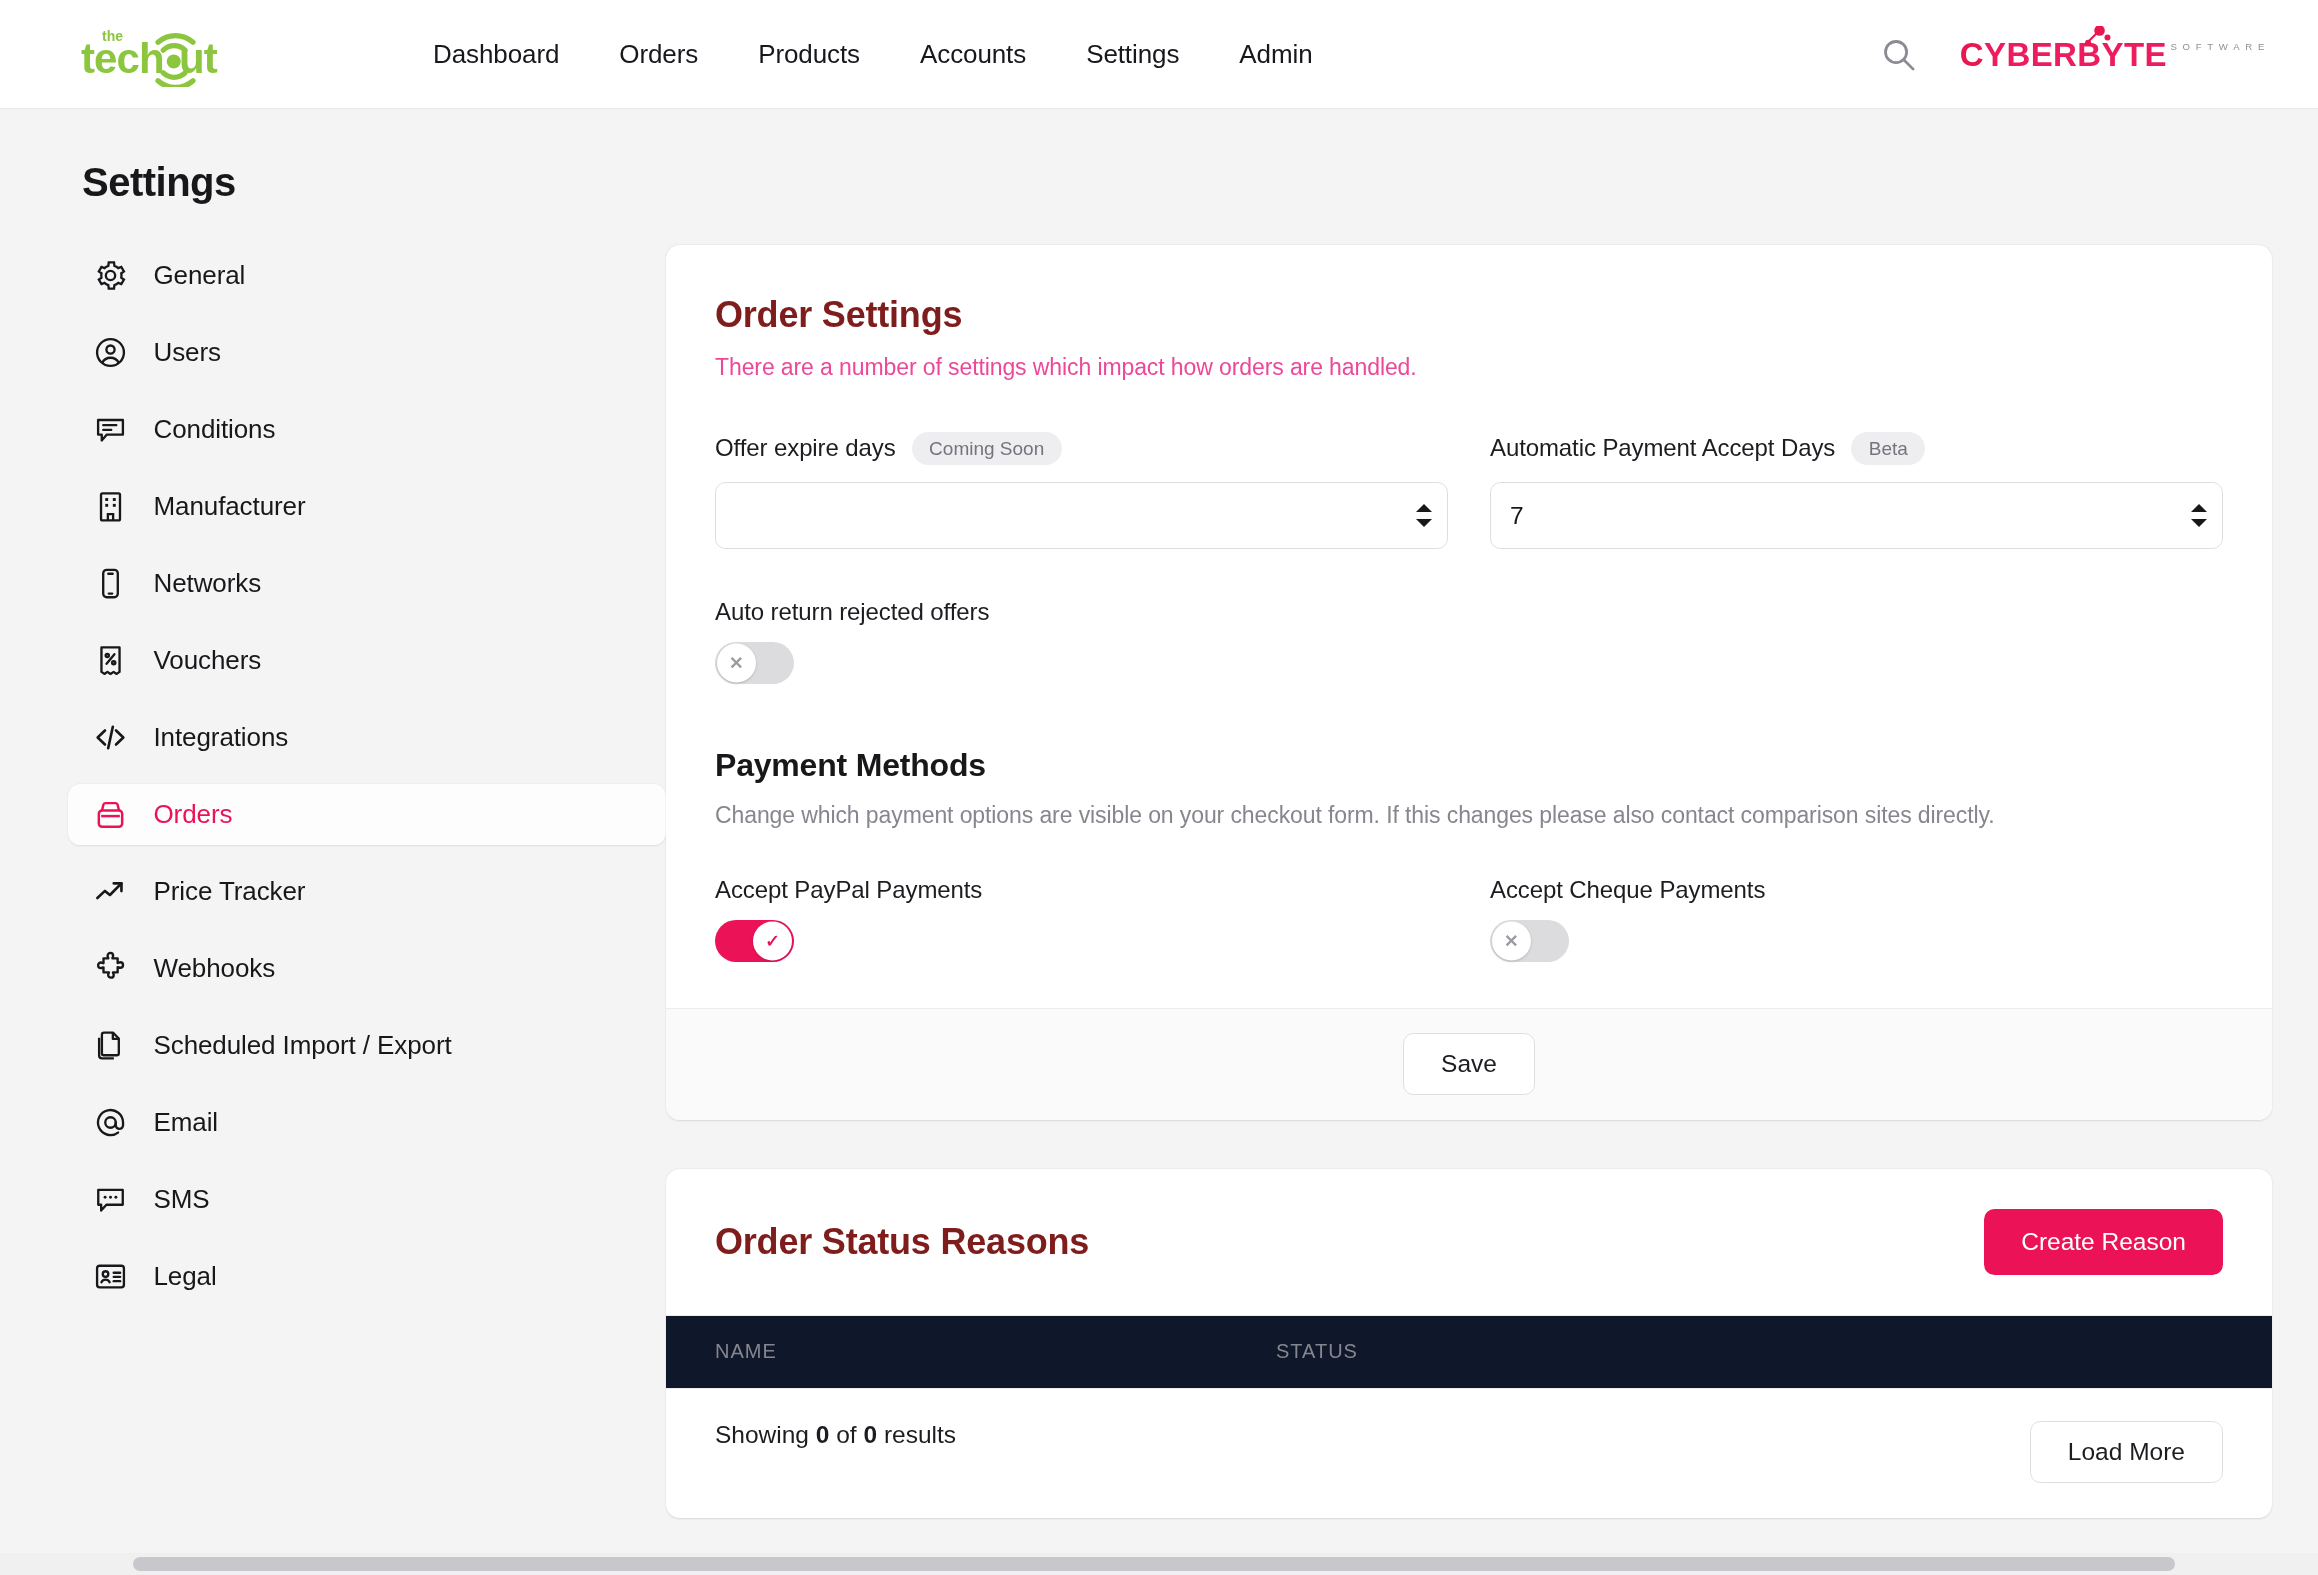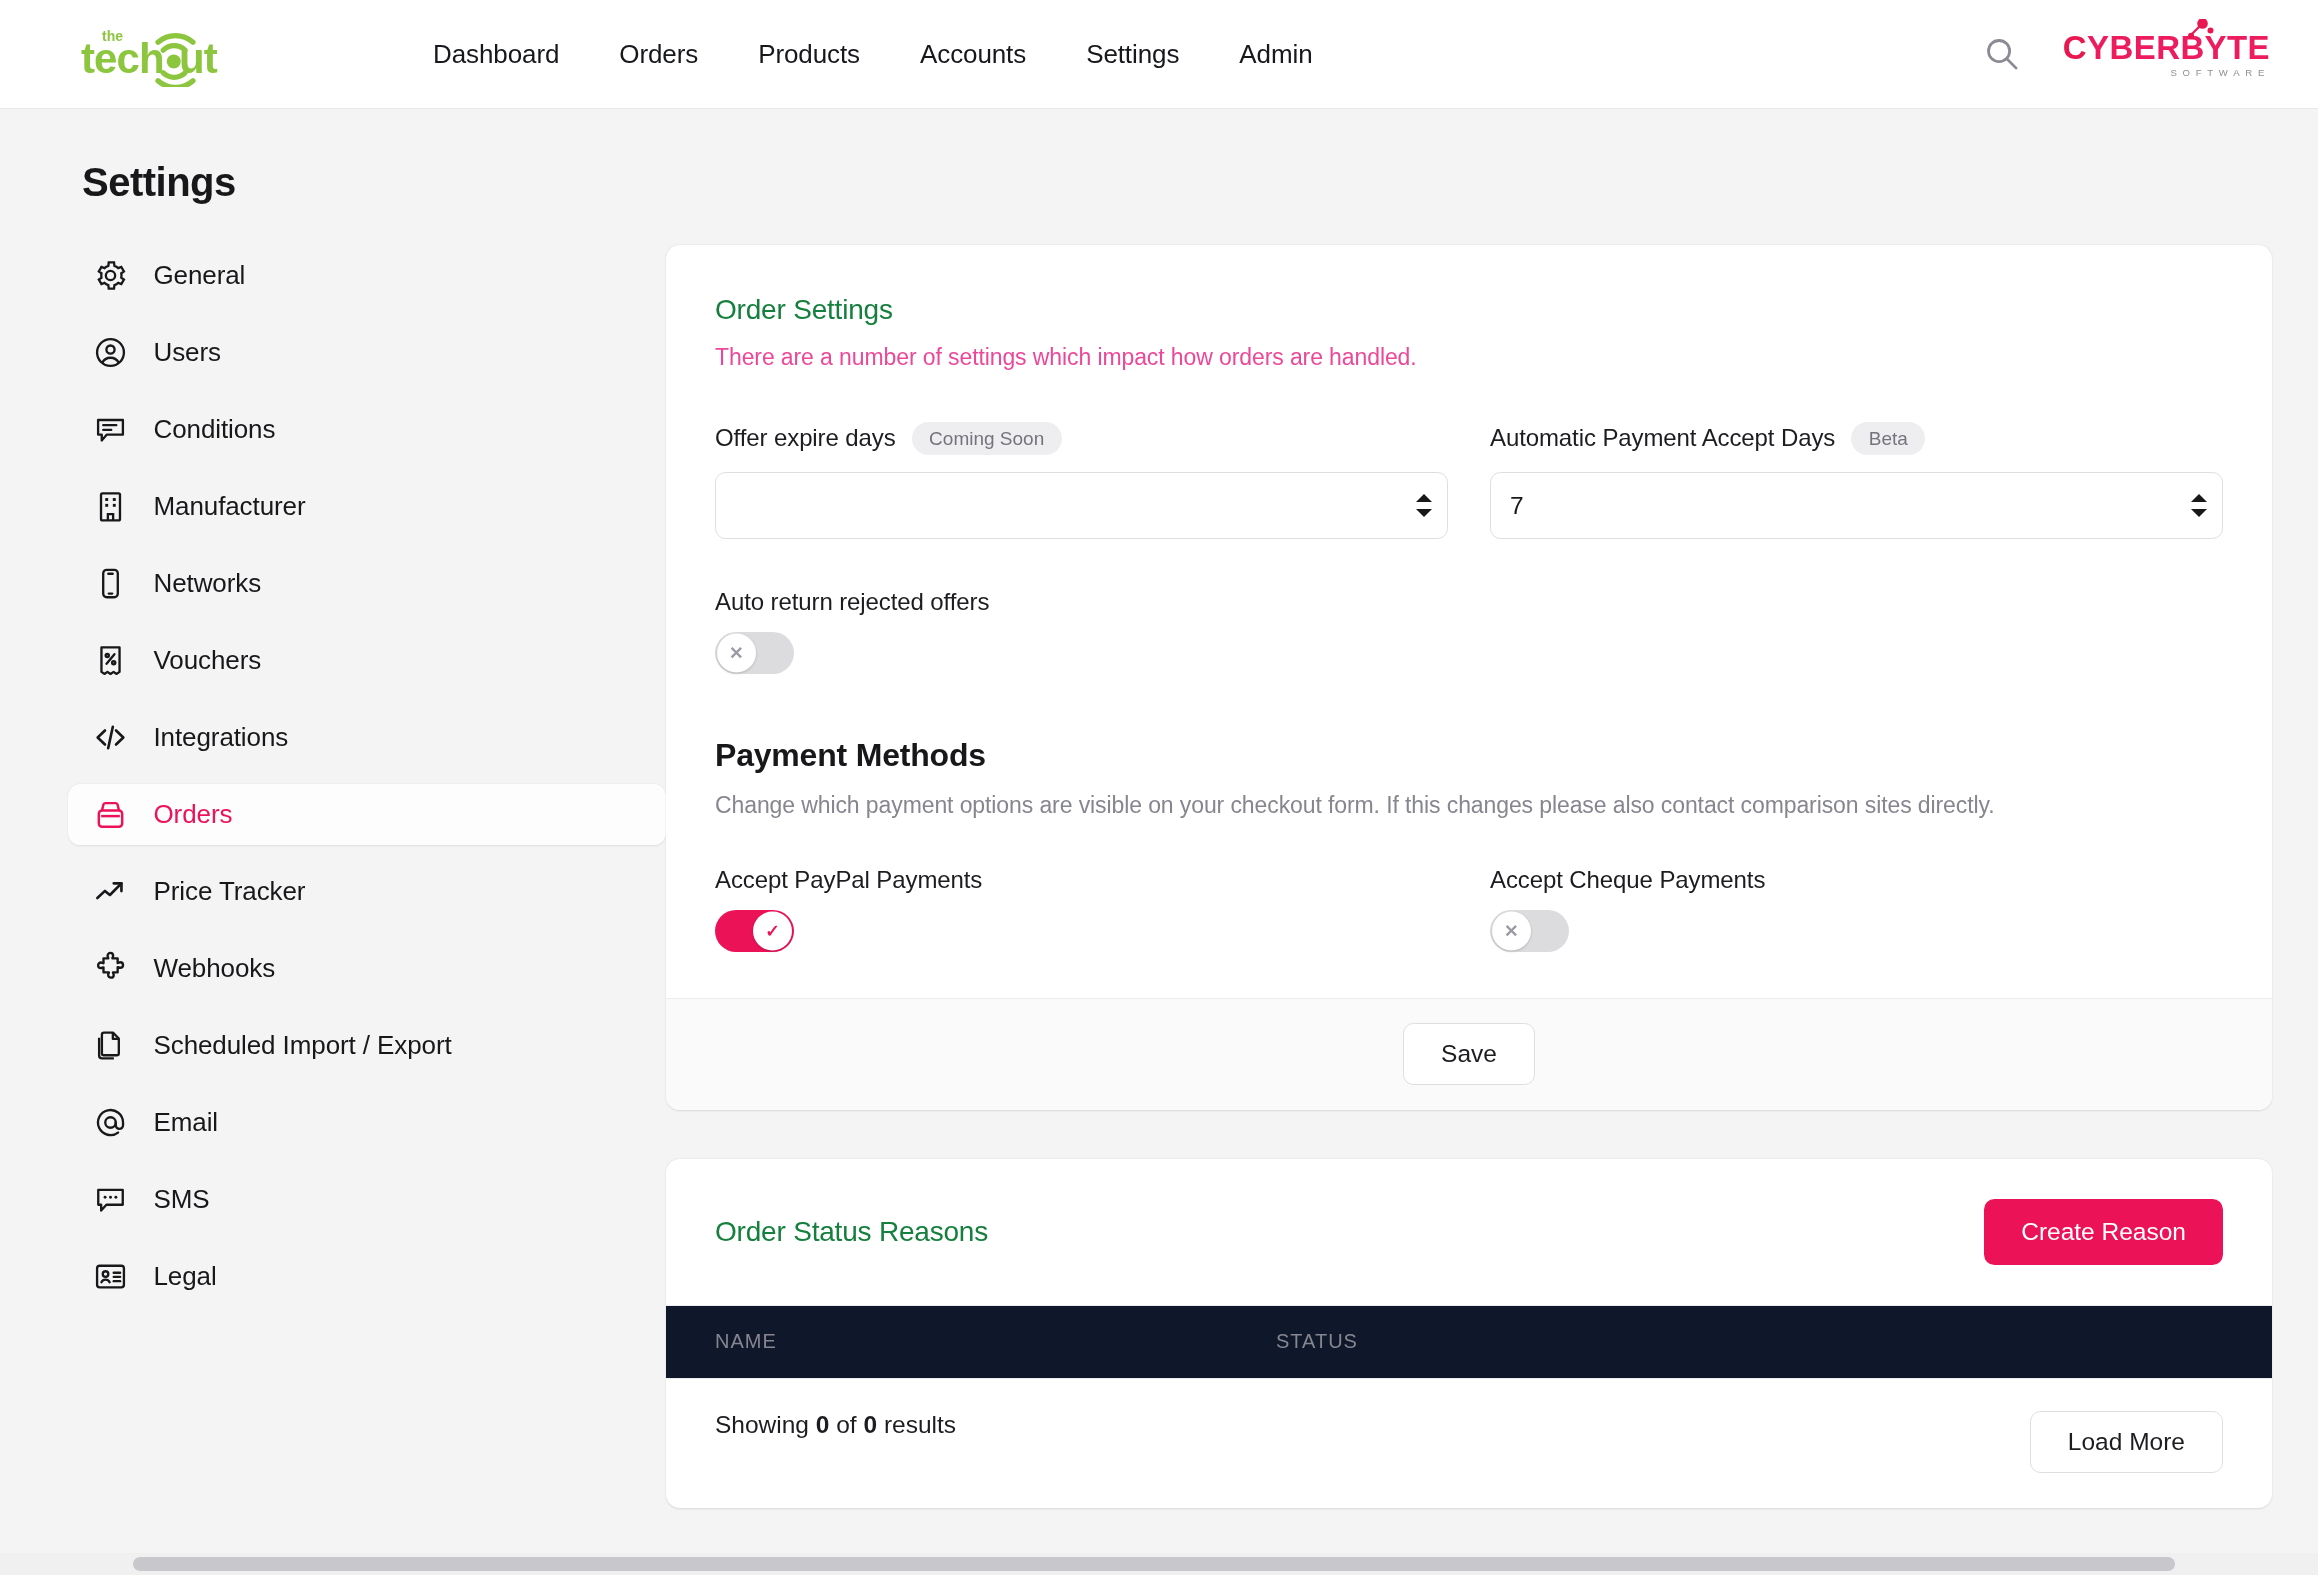--- a/index.html
+++ b/index.html
@@ -29,21 +29,21 @@
   .nav-link {
     font-size: 26px;
     color: #17181c;
     padding: 8.8px 30px;
     cursor: pointer;
     white-space: nowrap;
     letter-spacing: -0.1px;
   }
   .nav-right { margin-left: auto; display: flex; align-items: center; gap: 42px; }
   .search-btn { cursor: pointer; display: flex; align-items: center; }
-  .cb-logo { display: flex; flex-direction: column; align-items: flex-end; line-height: 1; }
+  .cb-logo { display: flex; flex-direction: row; align-items: flex-start; line-height: 1; }
   .cb-word { font-size: 33px; font-weight: 700; letter-spacing: 0.4px; color: #ec1c5e; position: relative; }
   .cb-word .c1 { color: #e8174f; }
   .cb-sub { font-size: 9.6px; letter-spacing: 5.7px; color: #8e8e96; margin-top: 4.4px; margin-left: 3.5px; }
   .cb-dots { position: absolute; right: 56px; top: -11.4px; }
 
   
   .content { padding: 0 0 0 0; position: relative; height: 1467px; }
   .page-title {
     font-size: 40px;
     font-weight: 700;
@@ -78,21 +78,21 @@
 
   
   .main { flex: 1; padding-right: 0px; }
   .card {
     background: #ffffff;
     border-radius: 14px;
     box-shadow: 0 0.9px 2.6px rgba(0,0,0,.07), 0 0.9px 1.8px rgba(0,0,0,.05);
     overflow: hidden;
   }
   .card-body { padding: 49px 49px 46px 49px; }
-  .card-title { font-size: 28px; font-weight: 400; color: #15803d; letter-spacing: -0.2px; }
+  .card-title { font-size: 36px; font-weight: 700; color: #7f1d1d; letter-spacing: -0.2px; }
   .card-sub { font-size: 23px; color: #ec4899; margin-top: 17.5px; letter-spacing: -0.1px; }
 
   .field-row { display: flex; gap: 42px; margin-top: 51px; }
   .field { flex: 1; min-width: 0; }
   .field-label-row { display: flex; align-items: center; gap: 16px; margin-bottom: 17.5px; }
   .field-label { font-size: 24px; color: #1d1d21; letter-spacing: -0.1px; }
   .badge {
     background: #eeeef0;
     color: #74747e;
     font-size: 19px;

